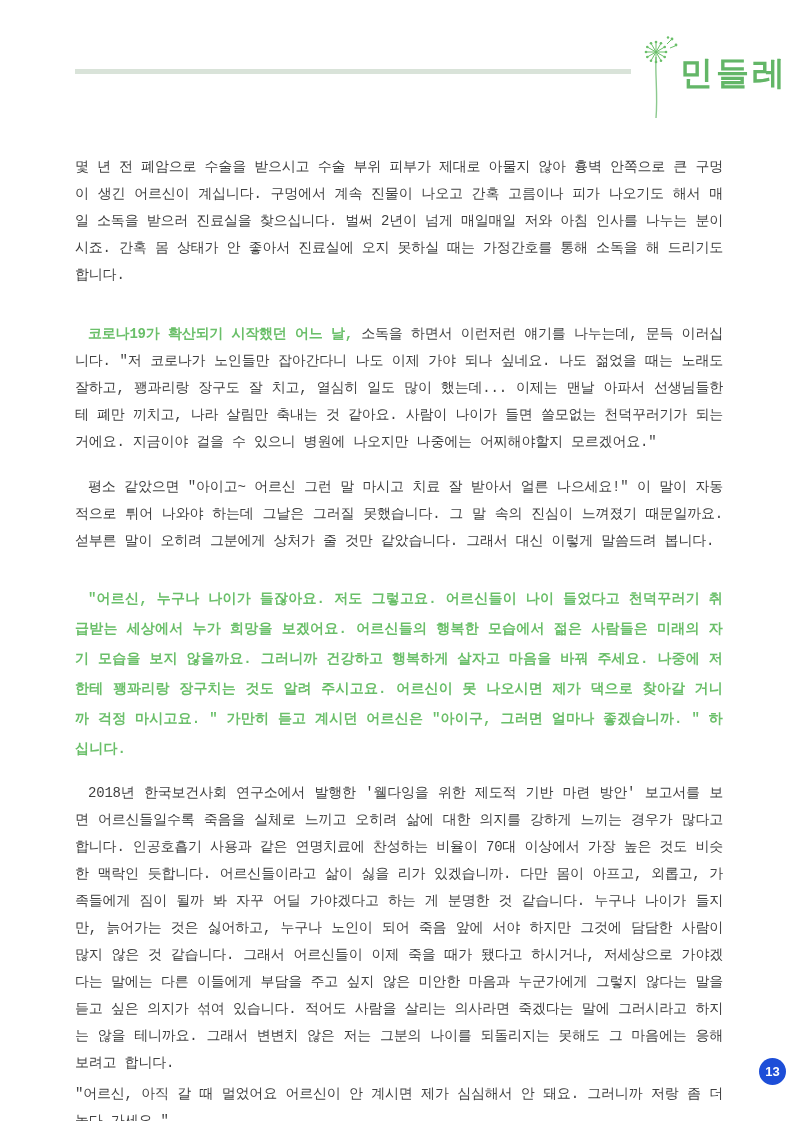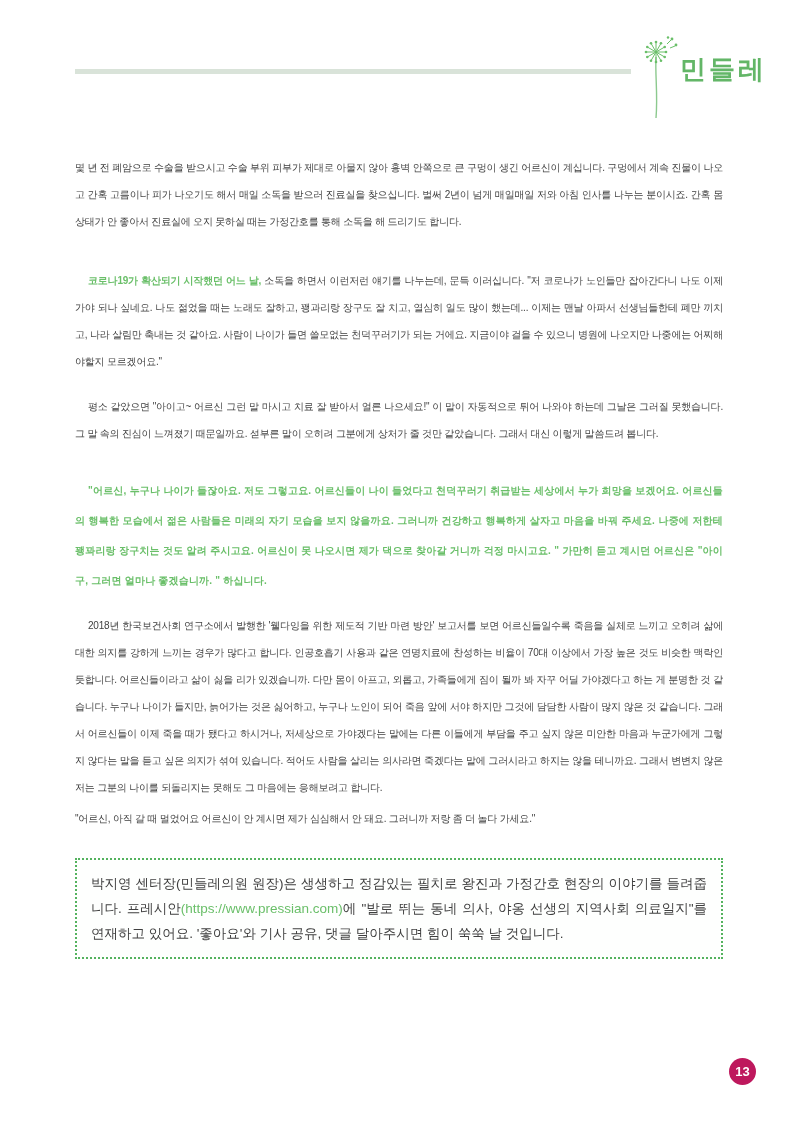--- a/index.html
+++ b/index.html
@@ -8,52 +8,53 @@
     font-family:"Liberation Sans","DejaVu Sans",sans-serif;
     -webkit-font-smoothing:antialiased;
   }
   .page{position:relative;width:793px;height:1121px;background:#fff;overflow:hidden;}
 
   .top-rule{position:absolute;left:75px;top:69px;width:556px;height:5px;background:#d9e3d9;}
 
   .logo{position:absolute;left:640px;top:36px;display:flex;align-items:flex-start;}
   .logo-text{
     margin-top:20px;margin-left:2px;
-    font-size:26px;font-weight:800;color:#63b667;letter-spacing:3px;
+    font-size:33px;font-weight:800;color:#63b667;letter-spacing:3px;
     line-height:1;
   }
 
   .content{position:absolute;left:75px;top:154px;width:648px;}
   .para{
     margin:0 0 32px 0;
-    font-size:10px;line-height:27px;color:#3f3f3f;
+    font-size:14px;line-height:27px;color:#3f3f3f;
     text-align:justify;word-break:break-all;
     letter-spacing:-0.2px;
+    font-family:Liberation Mono, monospace;
   }
   .para.indent{text-indent:13px;}
   .para.after-sm{margin-bottom:18px;}
   .para.after-md{margin-bottom:29px;}
   .green-lead{color:#6abf69;font-weight:700;margin-top:28px;}
   .para.green-quote{
     color:#6abf69;font-weight:700;line-height:30px;margin-bottom:16px;letter-spacing:0.2px;
   }
   .para.no-after{margin-bottom:4px;}
   .para.last-line{margin:0 0 26px 0;}
 
   .info-box{
     border:2px dotted #54b25e;background:#fefffe;
     padding:11px 14px;
     font-size:13.5px;line-height:25px;color:#3f3f3f;
     text-align:justify;word-break:break-all;
   }
   .info-box .link{color:#6abf69;text-decoration:none;cursor:pointer;}
 
   .page-badge{
-    position:absolute;left:729px;top:1058px;width:27px;height:27px;border-radius:50%;
-    background:#be185d;color:#ffffff;display:flex;align-items:center;justify-content:center;
+    position:absolute;left:759px;top:1058px;width:27px;height:27px;border-radius:50%;
+    background:#1d4ed8;color:#ffffff;display:flex;align-items:center;justify-content:center;
     font-size:13px;font-weight:700;
   }
 </style>
 </head>
 <body>
 
 <div class="page">
 
   <div class="top-rule"></div>
 

